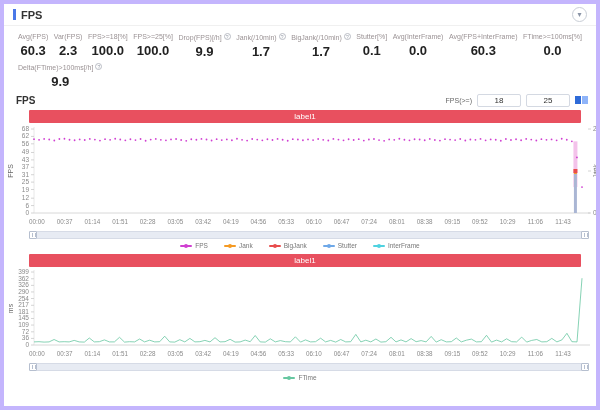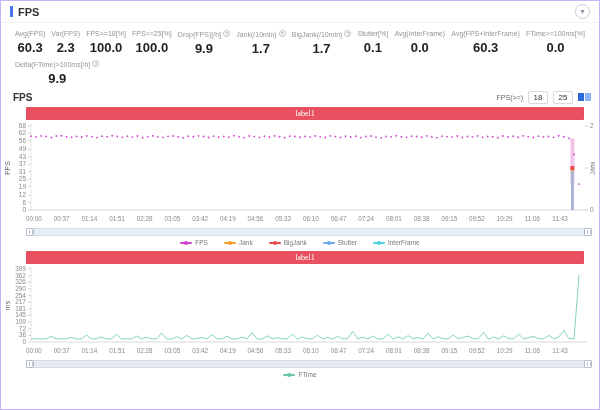--- a/index.html
+++ b/index.html
@@ -1,36 +1,36 @@
 <!DOCTYPE html>
 <html><head>
 <meta charset="utf-8">
 <style>
   * { margin:0; padding:0; box-sizing:border-box; }
   body { font-family:"Liberation Sans", sans-serif; background:#fff; width:600px; height:410px; }
-  .app { width:600px; height:410px; background:#fff; border:1px solid #c4b5fd; overflow:hidden; }
+  .app { width:600px; height:410px; background:#fff; border:4px solid #c4b5fd; overflow:hidden; }
   .hdr { height:22px; display:flex; align-items:center; justify-content:space-between; border-bottom:1px solid #f0f0f0; padding:0 9px; }
   .hdr-left { display:flex; align-items:center; gap:5px; }
   .accent { width:3px; height:11px; background:#4a78e8; }
   .hdr-title { font-size:11px; font-weight:bold; color:#333; }
   .collapse-btn { width:15px; height:15px; border:1px solid #c9ced6; border-radius:50%; display:flex; align-items:center; justify-content:center; font-size:8px; color:#8a94a6; background:#fff; cursor:pointer; padding:0; line-height:1; }
   .stats { display:flex; justify-content:space-between; padding:7px 14px 0; }
   .stats2 { justify-content:flex-start; padding:4px 14px 0; }
   .stat { text-align:center; }
   .stat .lb { font-size:7px; color:#9a9294; white-space:nowrap; }
   .stat .vl { font-size:13px; font-weight:bold; color:#222; margin-top:3px; }
   .info { display:inline-block; width:7px; height:7px; line-height:6px; border:1px solid #b9bcc4; border-radius:50%; font-size:5px; color:#9aa0ab; text-align:center; margin-left:2px; vertical-align:1px; cursor:pointer; }
   .sec-head { display:flex; justify-content:space-between; align-items:center; padding:0 8px 0 12px; height:16px; margin-top:3px; }
   .sec-title { font-size:10px; font-weight:bold; color:#333; }
   .controls { display:flex; align-items:center; gap:5px; font-size:7px; color:#666; }
-  .num-input { width:20px; height:13px; border:1px solid #d4d9e2; border-radius:2px; font-size:8px; text-align:center; color:#333; font-family:"Liberation Sans", sans-serif; }
+  .num-input { width:44px; height:13px; border:1px solid #d4d9e2; border-radius:2px; font-size:8px; text-align:center; color:#333; font-family:"Liberation Sans", sans-serif; }
   .num-input.w { width:36px; }
   .icon-cols { display:flex; gap:1px; cursor:pointer; }
   .icon-cols i { width:6px; height:8px; display:block; }
-  .band { height:13px; color:#fff; font-size:8px; display:flex; align-items:center; justify-content:center; margin:2px 15px 0 25px; border-radius:1px;font-family:Liberation Serif, serif; }
+  .band { height:13px; color:#fff; font-size:8px; display:flex; align-items:center; justify-content:center; margin:2px 15px 0 25px; border-radius:1px; }
   svg.chart { display:block; }
   .scroll { height:8px; margin:0 7px 0 25px; background:#e7ebf3; border:1px solid #d6dbe6; position:relative; border-radius:1px; }
   .scroll .hd { position:absolute; top:-1px; width:8px; height:8px; background:#fff; border:1px solid #b6bfcf; border-radius:1px; cursor:ew-resize; }
   .scroll .hd::after { content:""; position:absolute; left:2px; top:1px; width:2px; height:4px; border-left:1px solid #b6bfcf; border-right:1px solid #b6bfcf; }
   .hd.l { left:-1px; } .hd.r { right:-1px; }
   .legend { display:flex; justify-content:center; gap:16px; height:13px; align-items:center; }
   .lg { display:flex; align-items:center; gap:3px; font-size:6.5px; color:#777; cursor:pointer; }
   .lg .mk { width:12px; height:2px; position:relative; border-radius:1px; }
   .lg .mk::after { content:""; position:absolute; left:4px; top:-1px; width:4px; height:4px; border-radius:50%; background:inherit; }
 </style>

